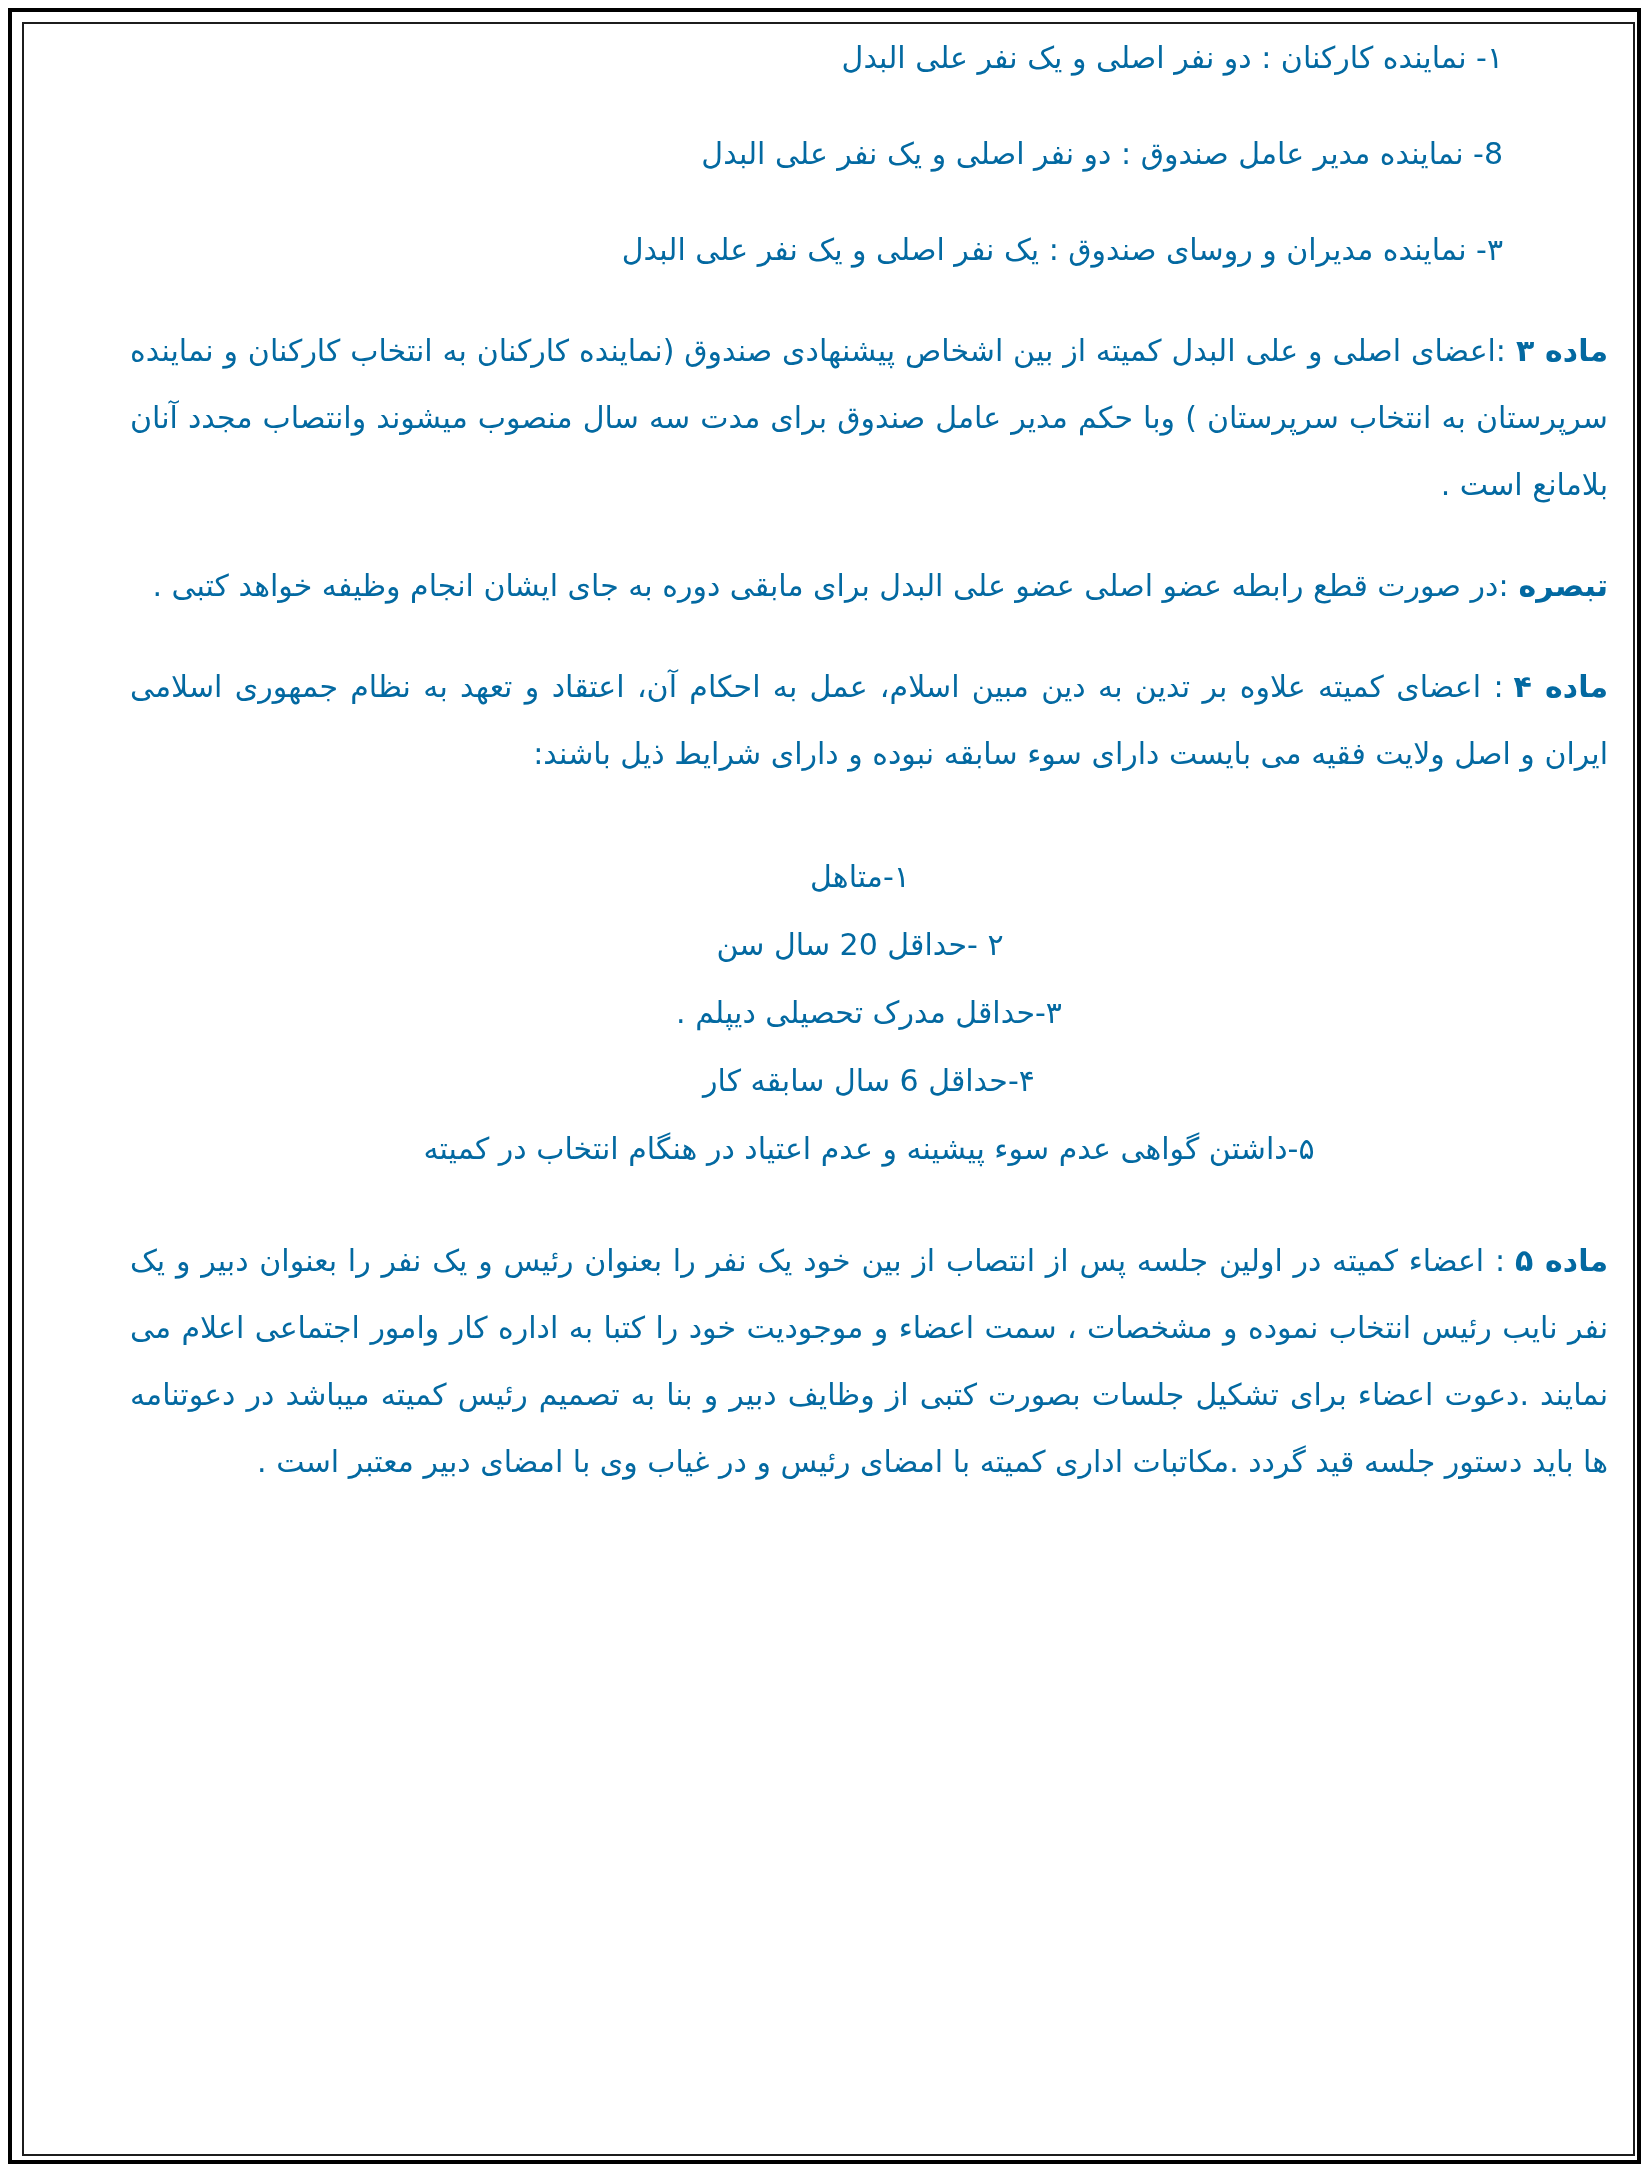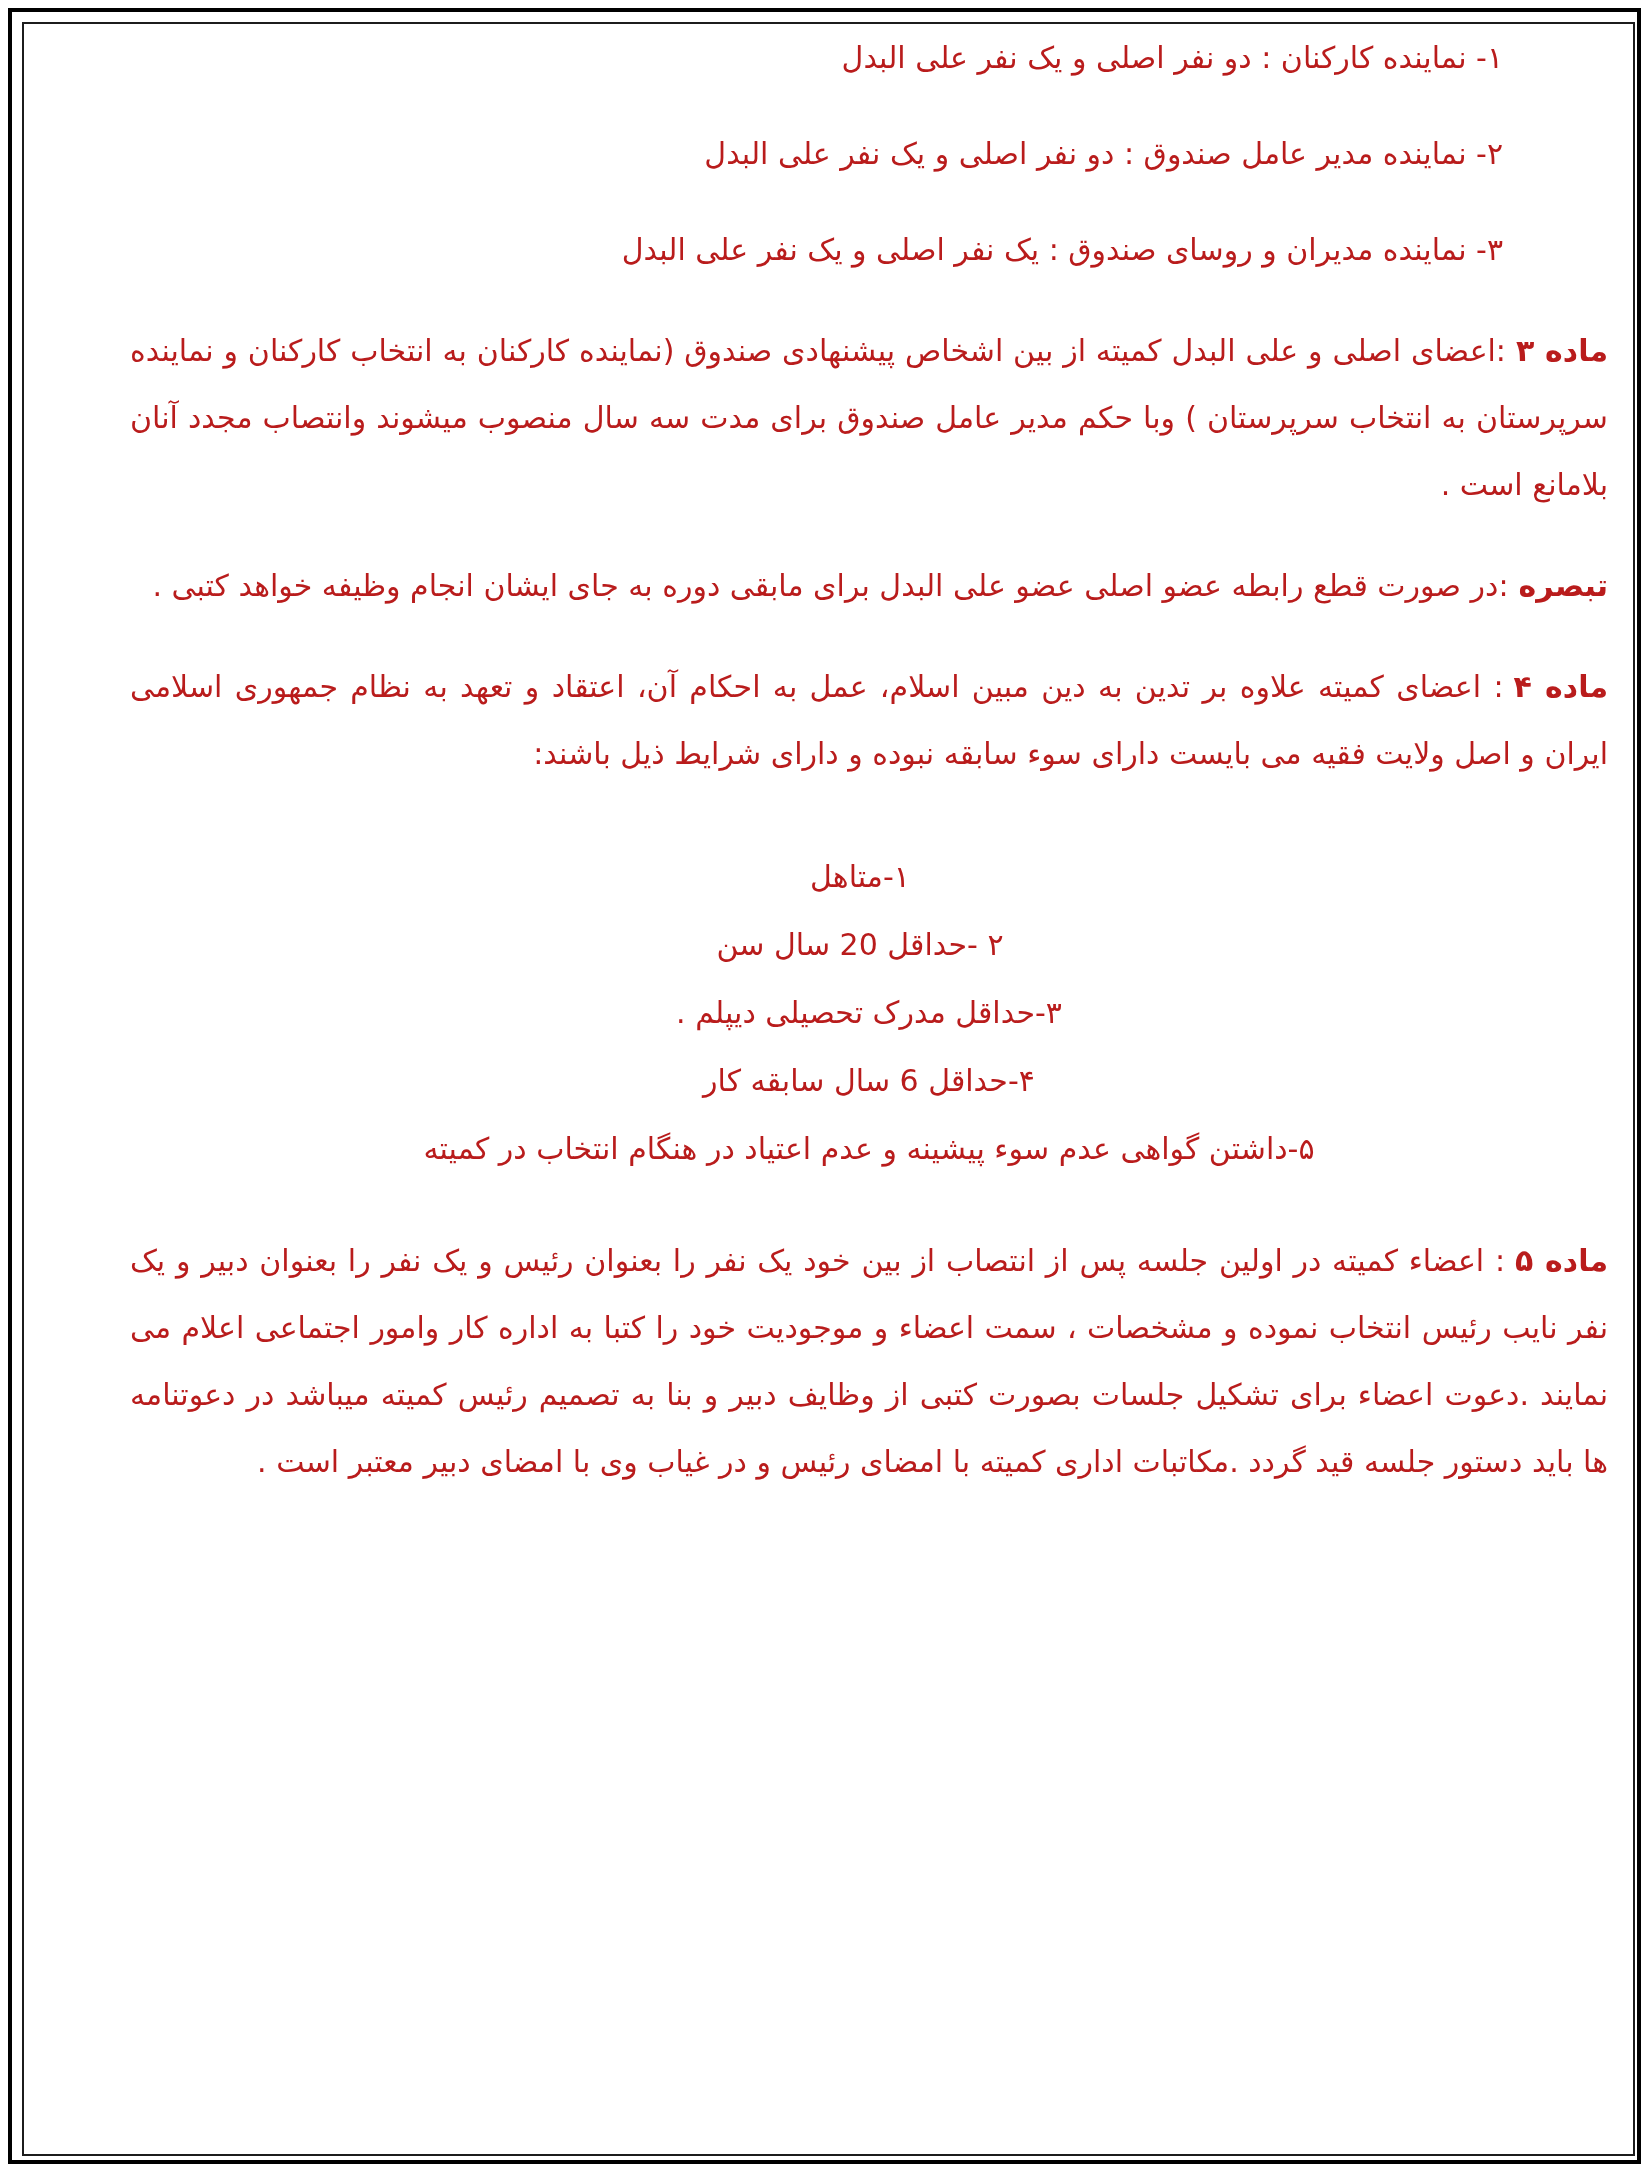--- a/index.html
+++ b/index.html
@@ -9,21 +9,21 @@
     background: #ffffff;
   }
   .page {
     position: relative;
     width: 1644px;
     height: 2169px;
     background: #ffffff;
     overflow: hidden;
     direction: rtl;
     font-family: "DejaVu Sans", sans-serif;
-    color: #b91c1c;
+    color: #0369a1;
   }
   
   .frame-outer {
     position: absolute;
     top: 8px; left: 8px; right: 3px; bottom: 5px;
     border: 4px solid #000000;
     pointer-events: none;
   }
   .frame-inner {
     position: absolute;
@@ -69,21 +69,21 @@
 <body>
 
 <div class="page">
   <div class="frame-outer"></div>
   <div class="frame-inner"></div>
 
   <div class="content">
 
     <p class="item">۱- نماینده کارکنان : دو نفر اصلی و یک نفر علی البدل</p>
 
-    <p class="item">۲- نماینده مدیر عامل صندوق : دو نفر اصلی و یک نفر علی البدل</p>
+    <p class="item">8- نماینده مدیر عامل صندوق : دو نفر اصلی و یک نفر علی البدل</p>
 
     <p class="item">۳- نماینده مدیران و روسای صندوق : یک نفر اصلی و یک نفر علی البدل</p>
 
     <p class="para"><b class="lead">ماده ۳</b><span>:اعضای اصلی و علی البدل کمیته از بین اشخاص پیشنهادی صندوق (نماینده کارکنان به انتخاب کارکنان و نماینده سرپرستان به انتخاب سرپرستان ) وبا حکم مدیر عامل صندوق برای مدت سه سال منصوب میشوند وانتصاب مجدد آنان بلامانع است .</span></p>
 
     <p class="para"><b class="lead">تبصره</b><span>:در صورت قطع رابطه عضو اصلی عضو علی البدل برای مابقی دوره به جای ایشان انجام وظیفه خواهد کتبی .</span></p>
 
     <p class="para"><b class="lead">ماده ۴</b><span>: اعضای کمیته علاوه بر تدین به دین مبین اسلام، عمل به احکام آن، اعتقاد و تعهد به نظام جمهوری اسلامی ایران و اصل ولایت فقیه می بایست دارای سوء سابقه نبوده و دارای شرایط ذیل باشند:</span></p>
 
     <div class="conditions">

